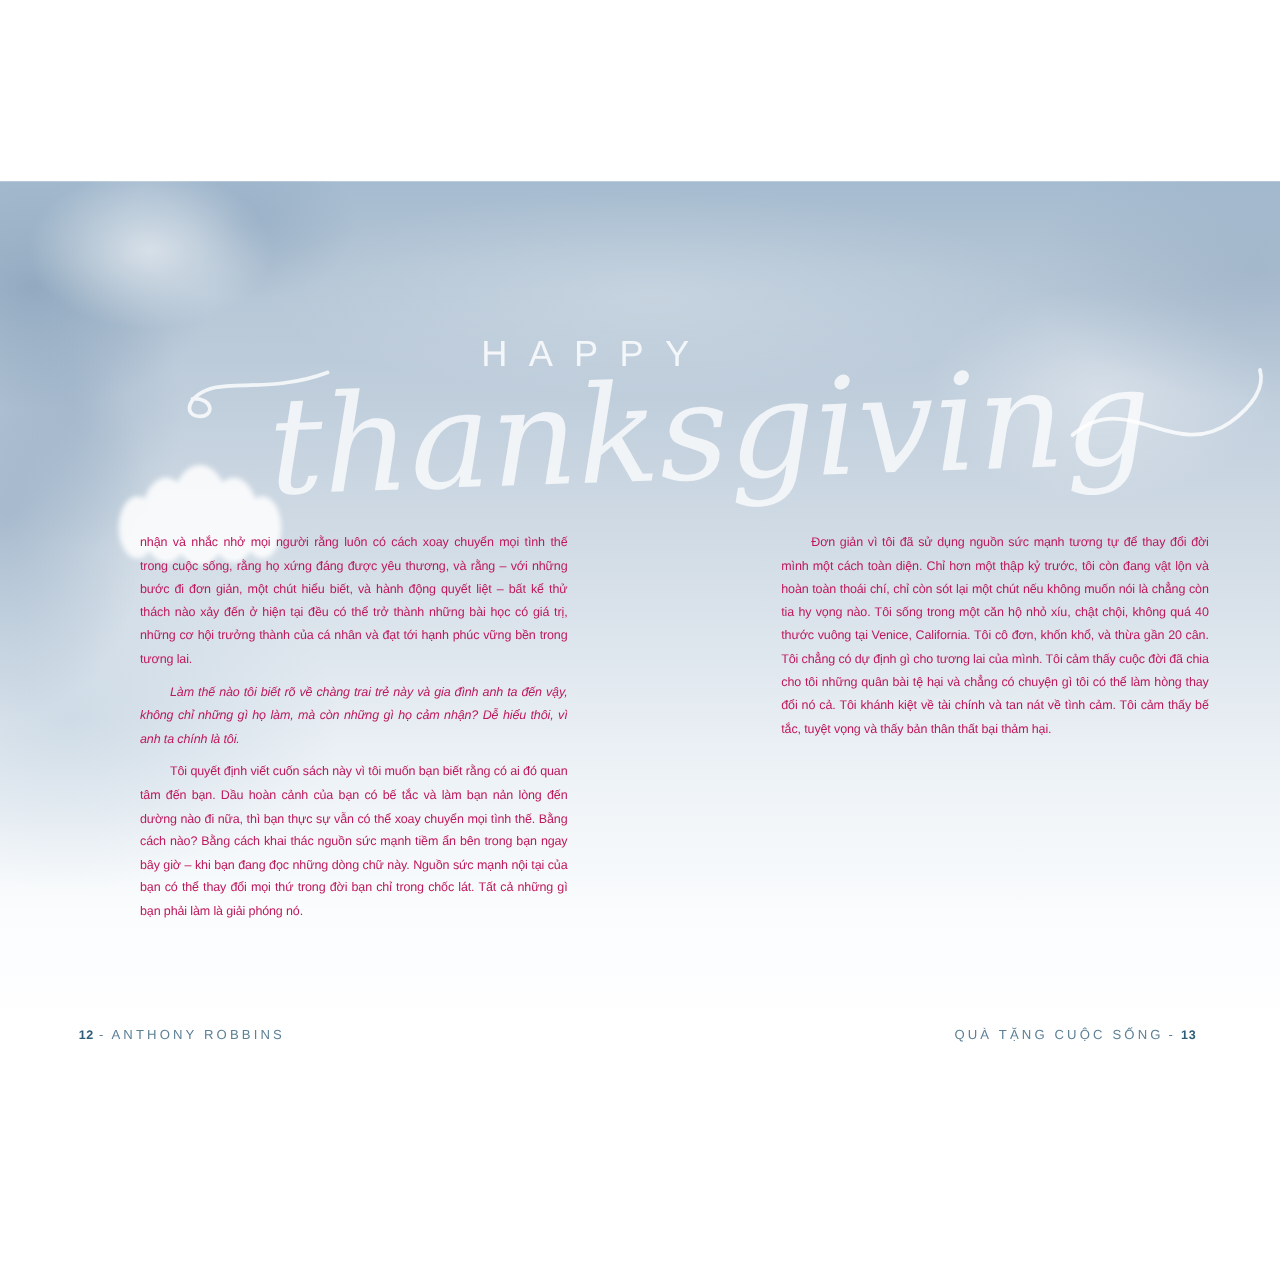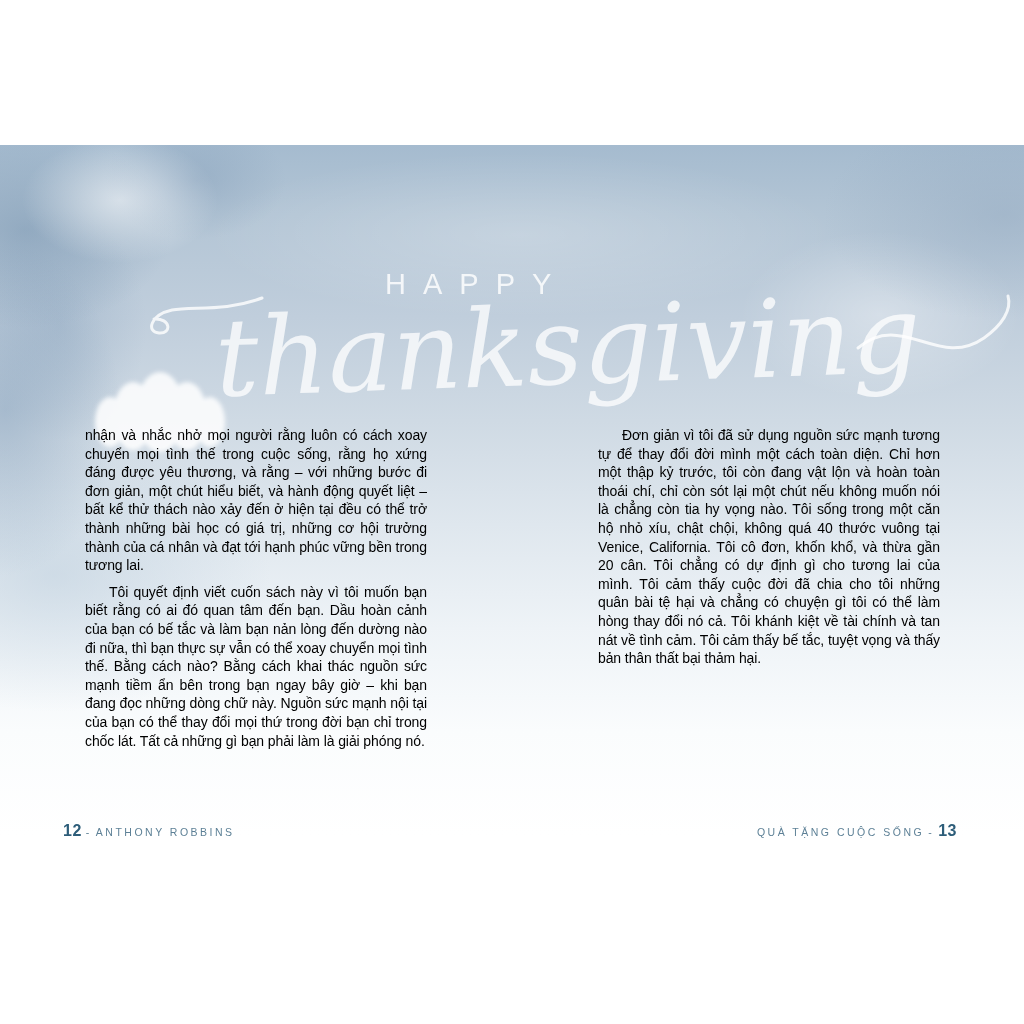--- a/index.html
+++ b/index.html
@@ -20,34 +20,34 @@
       linear-gradient(180deg,#a5bbcf 0%,#b3c5d5 10%,#c0cedc 25%,#cfdae4 40%,#dfe7ee 55%,#eef3f7 70%,#fafcfd 85%,#ffffff 100%);
   }
   .happy{position:absolute;left:385px;top:268px;width:500px;text-align:left;
          font-size:29px;font-weight:400;letter-spacing:17px;color:rgba(255,255,255,0.82);}
   .script{position:absolute;left:215px;top:272px;width:690px;text-align:center;
           font-family:"DejaVu Serif","Liberation Serif",serif;font-style:italic;
           font-size:108px;line-height:150px;color:rgba(255,255,255,0.75);
           transform:rotate(-2deg);white-space:nowrap;}
   .banner-svg{position:absolute;left:0;top:145px;}
   
-  .col{position:absolute;top:426px;width:342px;color:#000000;font-size:14px;
-       line-height:18.6px;text-align:justify;letter-spacing:-0.1px;}
+  .col{position:absolute;top:426px;width:342px;color:#be185d;font-size:10px;
+       line-height:18.6px;text-align:justify;letter-spacing:-0.1px;margin-left:27px;}
   .col-left{left:85px;}
   .col-right{left:598px;}
   .col p{margin:0 0 0 0;}
   .col p + p{margin-top:8px;}
   .indent{text-indent:24px;}
   .italic{font-style:italic;}
   
   .footer{position:absolute;top:822px;color:#5d8096;font-size:10.5px;letter-spacing:2.5px;
           white-space:nowrap;}
   .footer-left{left:63px;}
   .footer-right{right:67px;}
-  .pagenum{font-size:16px;font-weight:bold;color:#2d5d79;letter-spacing:0.5px;}
+  .pagenum{font-size:10px;font-weight:bold;color:#2d5d79;letter-spacing:0.5px;}
   .footsep{margin:0 4px;color:#5d8096;}
 </style>
 </head>
 <body>
 
 <div class="page">
 
   <div class="banner">
     <svg class="banner-svg" width="1024" height="690" viewBox="0 145 1024 690" style="position:absolute;left:0;top:0;">
       <defs>
@@ -72,20 +72,21 @@
         <ellipse cx="210" cy="422" rx="15" ry="25" fill="#ffffff"></ellipse>
       </g>
     </svg>
   </div>
 
   <div class="happy">HAPPY</div>
   <div class="script">thanksgiving</div>
 
   <div class="col col-left">
     <p>nhận và nhắc nhở mọi người rằng luôn có cách xoay chuyển mọi tình thế trong cuộc sống, rằng họ xứng đáng được yêu thương, và rằng – với những bước đi đơn giản, một chút hiểu biết, và hành động quyết liệt – bất kể thử thách nào xảy đến ở hiện tại đều có thể trở thành những bài học có giá trị, những cơ hội trưởng thành của cá nhân và đạt tới hạnh phúc vững bền trong tương lai.</p>
+    <p class="indent italic">Làm thế nào tôi biết rõ về chàng trai trẻ này và gia đình anh ta đến vậy, không chỉ những gì họ làm, mà còn những gì họ cảm nhận? Dễ hiểu thôi, vì anh ta chính là tôi.</p>
     <p class="indent">Tôi quyết định viết cuốn sách này vì tôi muốn bạn biết rằng có ai đó quan tâm đến bạn. Dầu hoàn cảnh của bạn có bế tắc và làm bạn nản lòng đến dường nào đi nữa, thì bạn thực sự vẫn có thể xoay chuyển mọi tình thế. Bằng cách nào? Bằng cách khai thác nguồn sức mạnh tiềm ẩn bên trong bạn ngay bây giờ – khi bạn đang đọc những dòng chữ này. Nguồn sức mạnh nội tại của bạn có thể thay đổi mọi thứ trong đời bạn chỉ trong chốc lát. Tất cả những gì bạn phải làm là giải phóng nó.</p>
   </div>
 
   <div class="col col-right">
     <p class="indent">Đơn giản vì tôi đã sử dụng nguồn sức mạnh tương tự để thay đổi đời mình một cách toàn diện. Chỉ hơn một thập kỷ trước, tôi còn đang vật lộn và hoàn toàn thoái chí, chỉ còn sót lại một chút nếu không muốn nói là chẳng còn tia hy vọng nào. Tôi sống trong một căn hộ nhỏ xíu, chật chội, không quá 40 thước vuông tại Venice, California. Tôi cô đơn, khốn khổ, và thừa gần 20 cân. Tôi chẳng có dự định gì cho tương lai của mình. Tôi cảm thấy cuộc đời đã chia cho tôi những quân bài tệ hại và chẳng có chuyện gì tôi có thể làm hòng thay đổi nó cả. Tôi khánh kiệt về tài chính và tan nát về tình cảm. Tôi cảm thấy bế tắc, tuyệt vọng và thấy bản thân thất bại thảm hại.</p>
   </div>
 
   <div class="footer footer-left">
     <span class="pagenum">12</span><span class="footsep">-</span><span>ANTHONY ROBBINS</span>
   </div>

